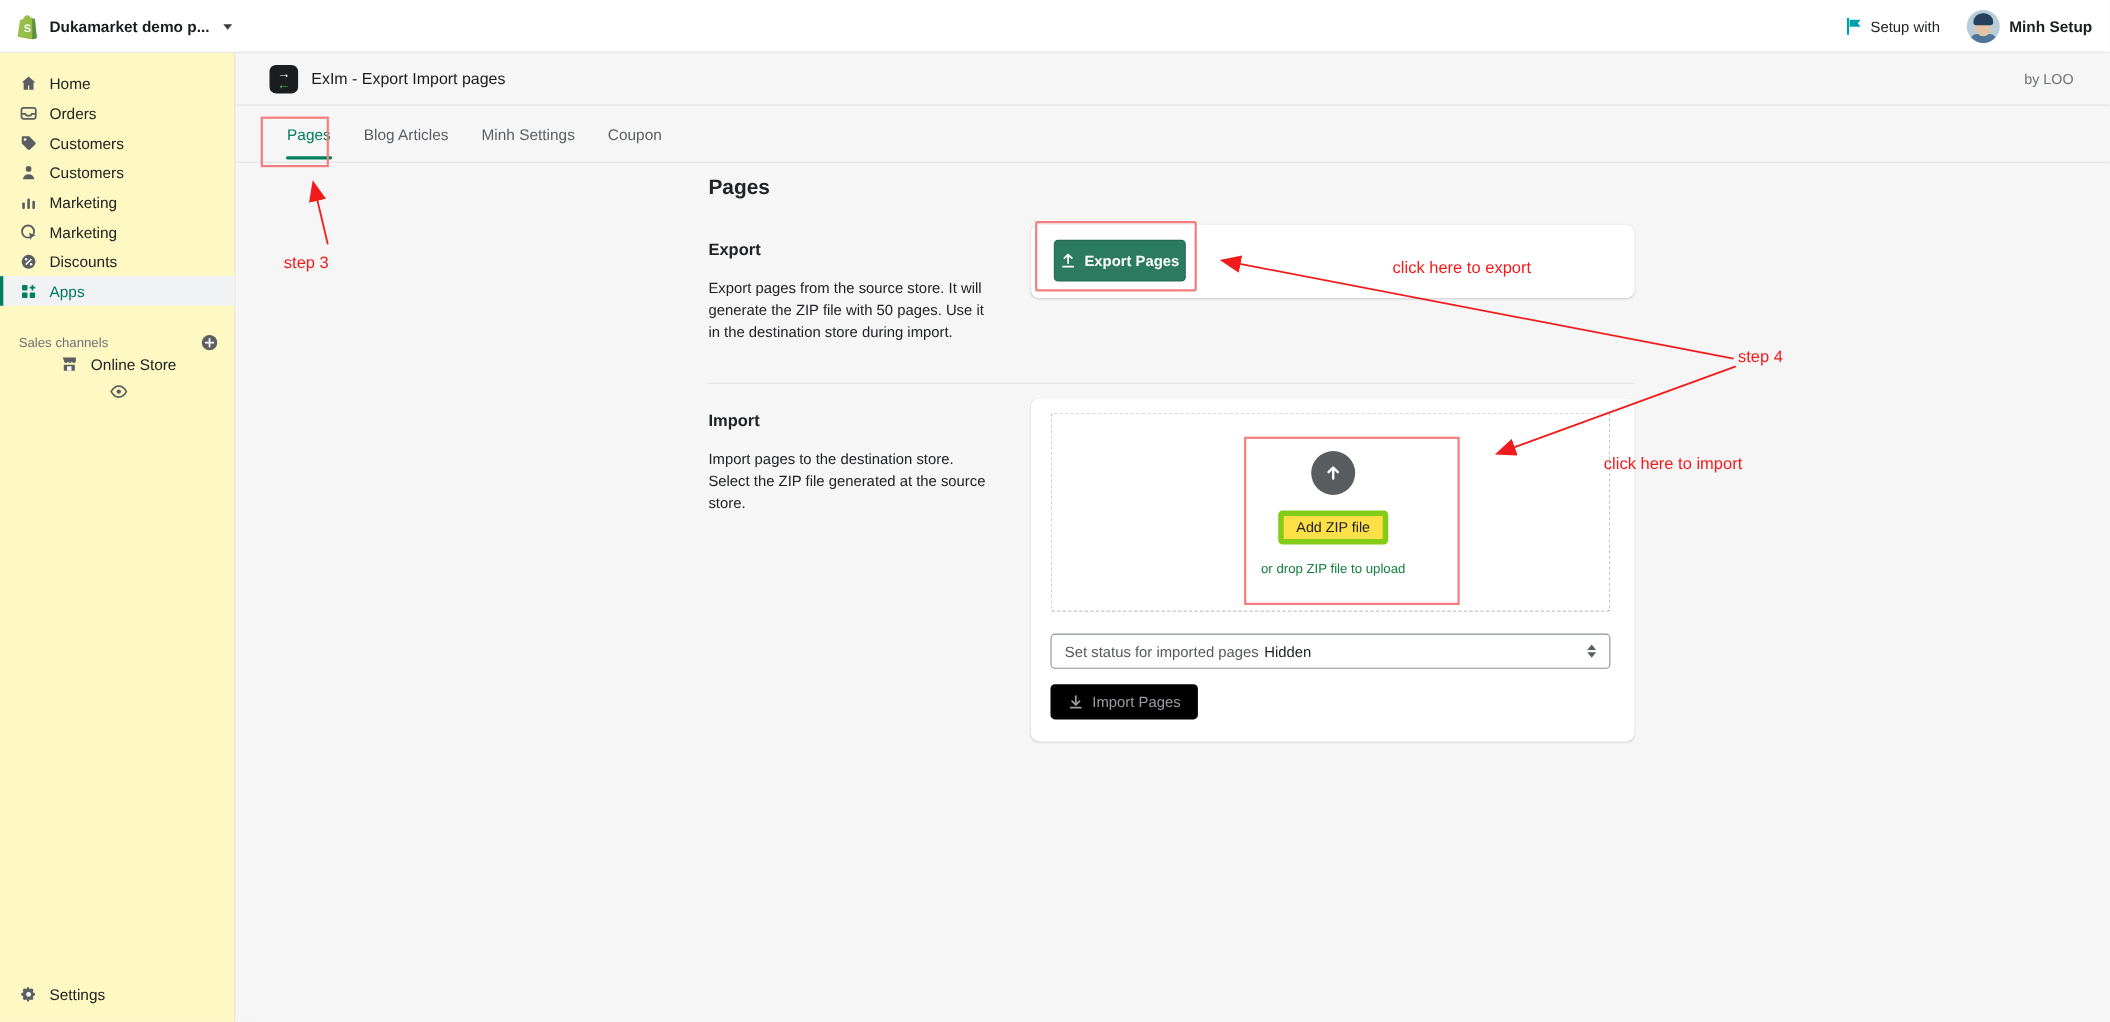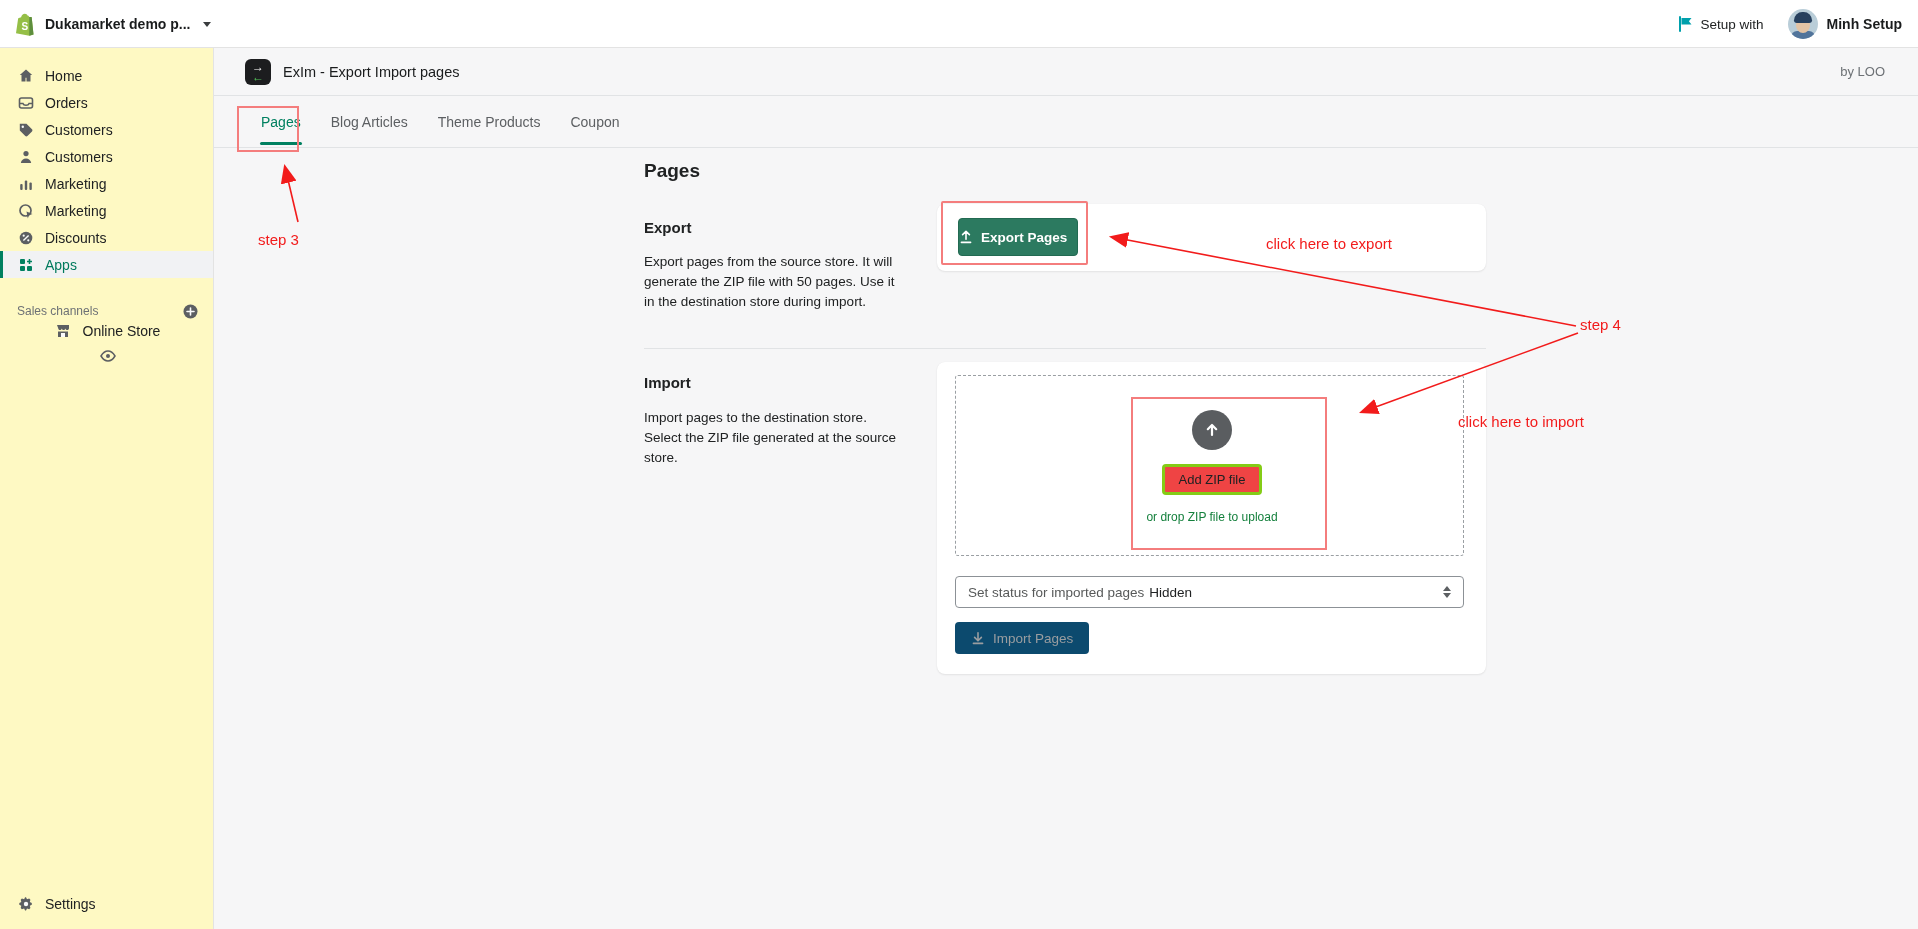--- a/index.html
+++ b/index.html
@@ -48,35 +48,35 @@
   .tabs-row{position:absolute;left:214px;top:96px;right:0;height:52px;border-bottom:1px solid #e1e3e5;display:flex;align-items:stretch;padding-left:46px;column-gap:28px;}
   .tab{position:relative;display:flex;align-items:center;font-size:14px;color:#5c5f62;cursor:pointer;padding:0 1px;}
   .tab.active{color:#008060;}
   .tab.active::after{content:"";position:absolute;left:0;right:0;bottom:2px;height:3px;border-radius:2px;background:#008060;}
   
   .page-heading{position:absolute;left:644px;top:160px;font-size:19px;font-weight:700;color:#202223;}
   .section-label{position:absolute;left:644px;font-size:15px;font-weight:700;color:#202223;}
   .section-desc{position:absolute;left:644px;width:256px;font-size:13.5px;line-height:20px;color:#202223;}
   .card{position:absolute;left:937px;width:549px;background:#ffffff;border-radius:8px;box-shadow:0 1px 2px rgba(0,0,0,.08), 0 0 1px rgba(0,0,0,.06);}
   .export-card{top:204px;height:67px;}
-  .export-btn{position:absolute;left:21px;top:14px;height:38px;width:120px;background:#2c7a60;border:1px solid #226a52;border-radius:4px;color:#ffffff;font-family:"Liberation Sans",sans-serif;font-size:13.5px;font-weight:700;display:flex;align-items:center;gap:8px;cursor:pointer;}
+  .export-btn{position:absolute;left:21px;top:14px;height:38px;width:120px;background:#2c7a60;border:1px solid #226a52;border-radius:4px;color:#ffffff;font-family:"Liberation Sans",sans-serif;font-size:13.5px;font-weight:700;display:flex;align-items:center;justify-content:center;gap:8px;cursor:pointer;}
   .divider{position:absolute;left:644px;top:348px;width:842px;height:1px;background:#e1e3e5;}
   .import-card{top:362px;height:312px;}
   .dropzone{position:absolute;left:18px;top:13px;width:509px;height:181px;border:1px dashed #9a9fa3;border-radius:3px;cursor:pointer;}
   .dz-circle{position:absolute;left:236px;top:34px;width:40px;height:40px;border-radius:50%;background:#5a5d60;display:flex;align-items:center;justify-content:center;}
-  .add-zip-btn{position:absolute;left:206px;top:88px;width:100px;height:31px;background:#ef4444;border:3px solid #84cc16;border-radius:4px;font-family:"Liberation Sans",sans-serif;font-size:13px;color:#202223;cursor:pointer;}
+  .add-zip-btn{position:absolute;left:206px;top:88px;width:100px;height:31px;background:#fde047;border:5px solid #84cc16;border-radius:4px;font-family:"Liberation Sans",sans-serif;font-size:13px;color:#202223;cursor:pointer;}
   .dz-hint{position:absolute;left:116px;top:134px;width:280px;text-align:center;font-size:12px;color:#15803d;}
   .status-select{position:absolute;left:18px;top:214px;width:509px;height:32px;background:#ffffff;border:1px solid #8c9196;border-radius:4px;display:flex;align-items:center;padding:0 12px;font-size:13.5px;cursor:pointer;}
   .status-label{color:#575959;}
   .status-value{color:#202223;margin-left:5px;}
   .stepper{margin-left:auto;display:flex;flex-direction:column;align-items:center;gap:2px;}
   .stepper i{display:block;width:0;height:0;border-left:4px solid transparent;border-right:4px solid transparent;}
   .stepper .up{border-bottom:5px solid #5c5f62;}
   .stepper .down{border-top:5px solid #5c5f62;}
-  .import-btn{position:absolute;left:18px;top:260px;height:32px;padding:0 16px;background:#0c4a6e;border:none;border-radius:4px;color:#9a9da0;font-family:"Liberation Sans",sans-serif;font-size:13.5px;font-weight:500;display:flex;align-items:center;gap:8px;cursor:default;}
+  .import-btn{position:absolute;left:18px;top:260px;height:32px;padding:0 16px;background:#000000;border:none;border-radius:4px;color:#9a9da0;font-family:"Liberation Sans",sans-serif;font-size:13.5px;font-weight:500;display:flex;align-items:center;gap:8px;cursor:default;}
   
   .ann-box{position:absolute;border:2px solid #f47d7d;z-index:9;pointer-events:none;}
   .ann-box.pages{left:237px;top:106px;width:62px;height:46px;}
   .ann-box.export{left:941px;top:201px;width:147px;height:64px;border-radius:2px;}
   .ann-box.drop{left:1131px;top:397px;width:196px;height:153px;}
   .ann-text{position:absolute;color:#f21b1b;font-size:15px;z-index:9;pointer-events:none;}
   .ann-step3{left:258px;top:231px;}
   .ann-step4{left:1580px;top:316px;}
   .ann-export-hint{left:1266px;top:235px;}
   .ann-import-hint{left:1458px;top:413px;}
@@ -247,21 +247,21 @@
 </div>
 
 <div class="tabs-row">
   <div class="tab active">
       <span>Pages</span>
     </div>
   <div class="tab">
       <span>Blog Articles</span>
     </div>
   <div class="tab">
-      <span>Theme Products</span>
+      <span>Minh Settings</span>
     </div>
   <div class="tab">
       <span>Coupon</span>
     </div>
 </div>
 
 <div class="page-heading">Pages</div>
 
 <div class="section-label" style="top:219px;">Export</div>
 <div class="section-desc" style="top:252px;">Export pages from the source store. It will generate the ZIP file with 50 pages. Use it in the destination store during import.</div>

